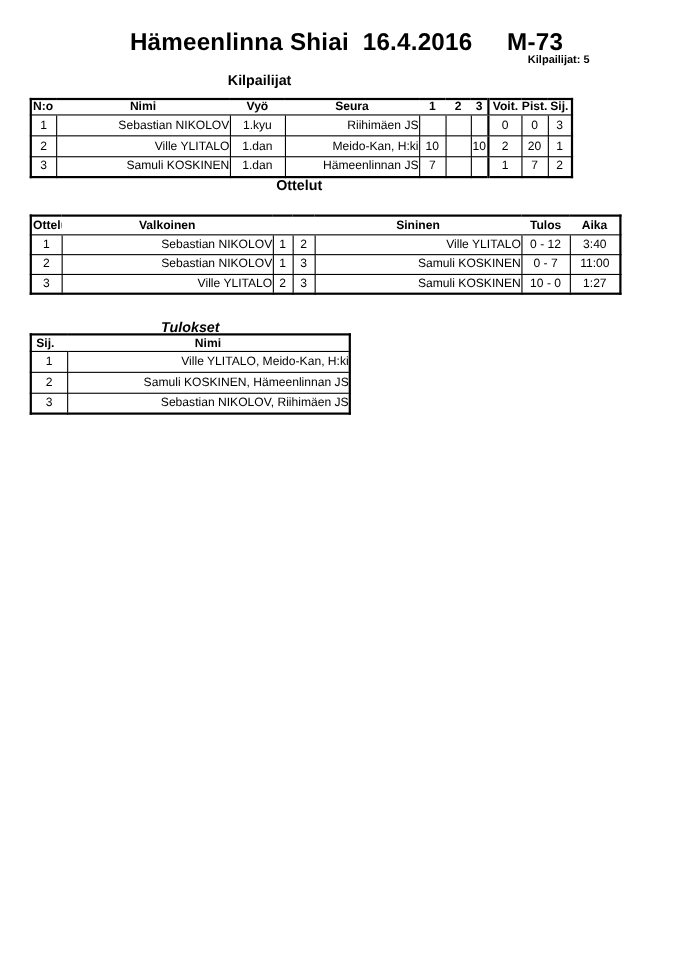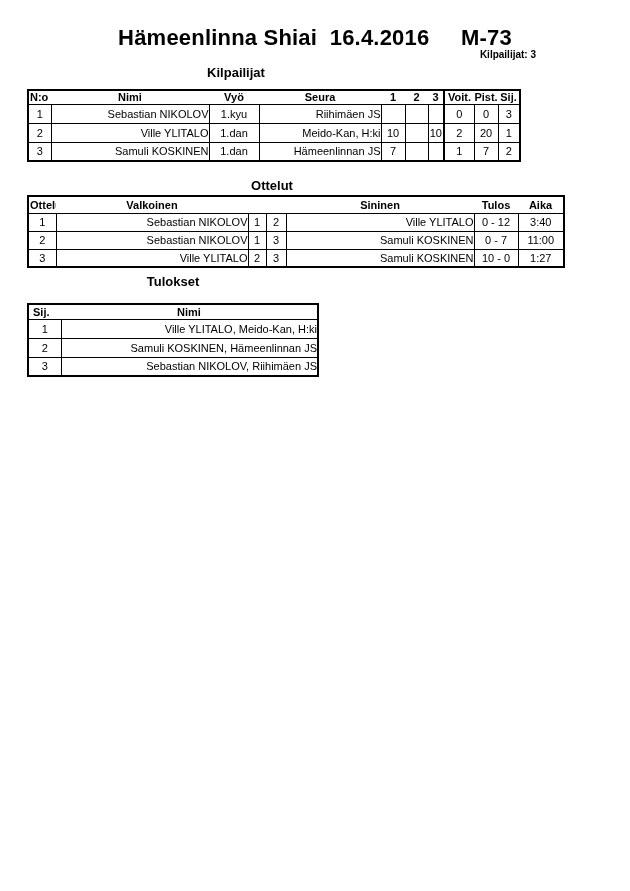--- a/index.html
+++ b/index.html
@@ -12,22 +12,22 @@
     font-size:22px; font-weight:bold; white-space:pre; letter-spacing:0.2px;
   }
   .participants-count {
     position:absolute; top:49px; right:32px; font-size:10px; font-weight:bold;
   }
   .section-heading {
     position:absolute; font-size:13px; font-weight:bold;
     transform:translateX(-50%); white-space:nowrap;
   }
   #h-kilpailijat { left:236px; top:65px;text-align:right; }
-  #h-ottelut    { left:272px; top:178px; }
-  #h-tulokset   { left:173px; top:274px; }
+  #h-ottelut    { left:272px; top:161px; }
+  #h-tulokset   { left:173px; top:290px;font-style:italic; }
 
   table {
     position:absolute; border-collapse:collapse; table-layout:fixed;
     background:#ffffff; font-size:11px; color:#000000;
   }
   table { border:2px solid #000000; }
   th {
     border:none; border-bottom:1px solid #000000;
     font-weight:bold; font-size:11px; padding:0; text-align:center;
     white-space:nowrap; overflow:hidden;
@@ -52,21 +52,21 @@
   #t-tulokset { left:27px; top:303px; width:290px; }
   #t-tulokset tr.hrow { height:15px; }
   #t-tulokset tr.drow { height:19px; }
 </style>
 </head>
 <body>
 
 <div class="page">
 
   <div class="page-title">Hämeenlinna Shiai  16.4.2016     M-73</div>
-  <div class="participants-count">Kilpailijat: 3</div>
+  <div class="participants-count">Kilpailijat: 5</div>
 
   <div class="section-heading" id="h-kilpailijat">Kilpailijat</div>
 
   <table id="t-kilpailijat">
     <colgroup>
       <col style="width:23px">
         <col style="width:158px">
         <col style="width:50px">
         <col style="width:122px">
       <col style="width:24px">

